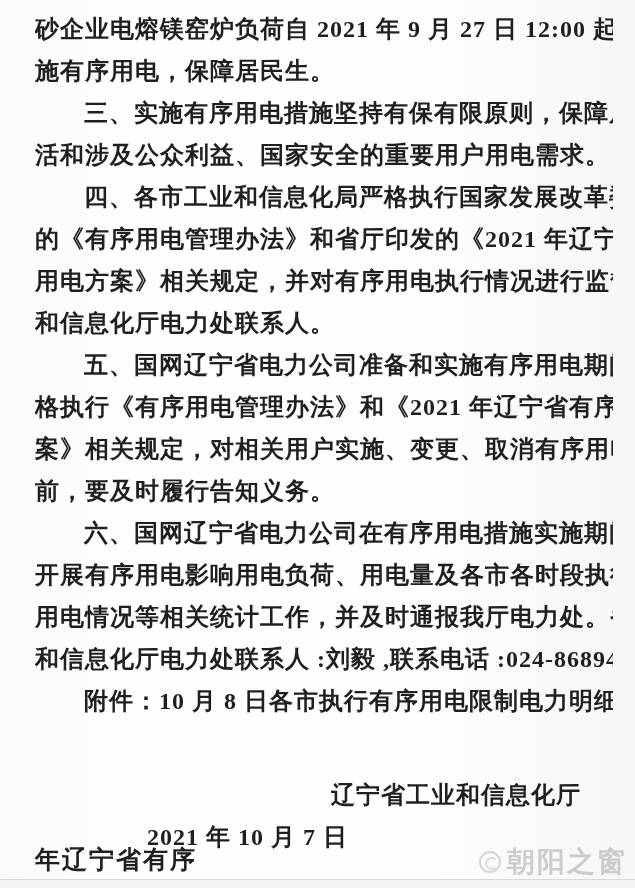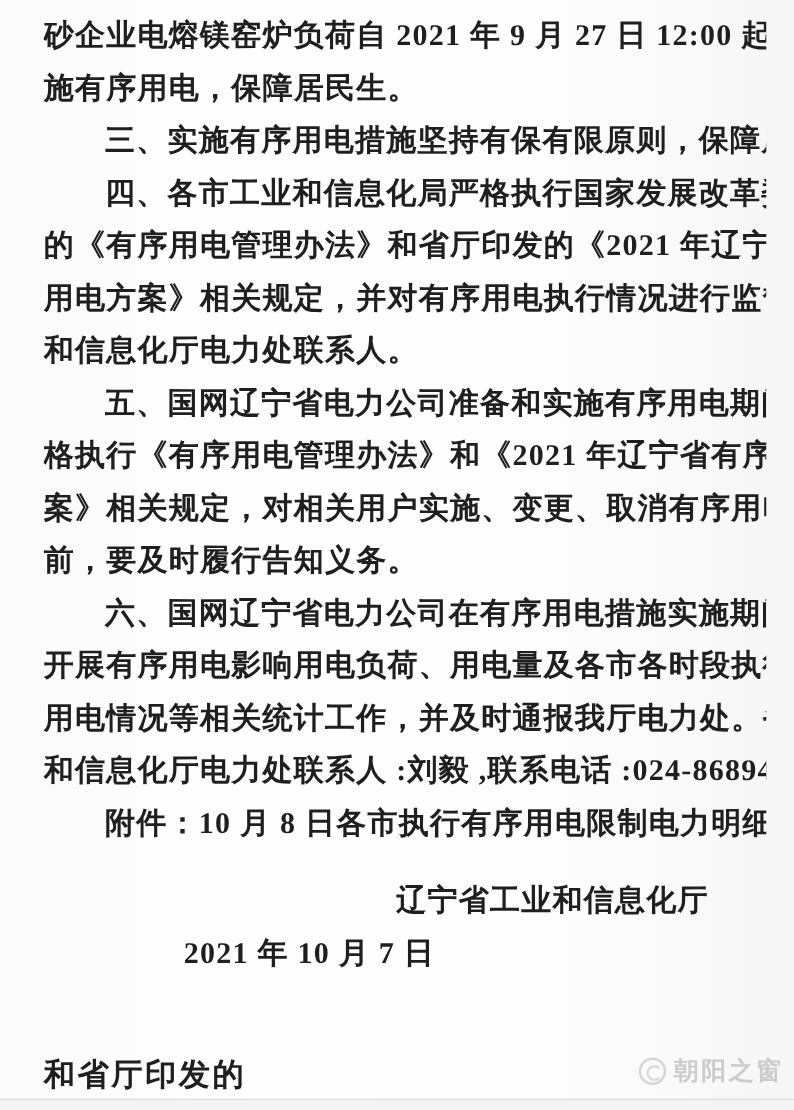--- a/index.html
+++ b/index.html
@@ -28,23 +28,23 @@
   .line {
     height: 42px;
     line-height: 42px;
     white-space: pre;
     overflow: hidden;
   }
   .ind {
     padding-left: 49px;
   }
   .sig-org {
-    margin-top: 20px;
+    margin-top: 52px;
     text-align: right;
-    padding-right: 68px;
+    padding-right: 54px;
     font-size: 24px;
     font-weight: 600;
     letter-spacing: 1px;
     line-height: 42px;
   }
   .sig-date {
     text-align: center;
     padding-right: 140px;
     font-size: 24px;
     font-weight: 600;
@@ -61,21 +61,21 @@
     letter-spacing: 2px;
   }
   .watermark {
     position: absolute;
     right: 8px;
     top: 843px;
     display: flex;
     align-items: center;
     gap: 6px;
     color: #cccccc;
-    font-size: 20px;
+    font-size: 28px;
     font-weight: 700;
     letter-spacing: 2px;
   }
   .wm-icon {
     width: 22px;
     height: 22px;
     border: 2px solid #d6d6d6;
     border-radius: 50%;
     box-sizing: border-box;
     position: relative;
@@ -114,20 +114,21 @@
 
   <div class="body-text">
 
     <div>
       <div class="line">砂企业电熔镁窑炉负荷自 2021 年 9 月 27 日 12:00 起全部实</div>
       <div class="line">施有序用电，保障居民生。</div>
     </div>
 
     <div>
       <div class="line ind">三、实施有序用电措施坚持有保有限原则，保障居民生</div>
+      <div class="line">活和涉及公众利益、国家安全的重要用户用电需求。</div>
     </div>
 
     <div>
       <div class="line ind">四、各市工业和信息化局严格执行国家发展改革委印发</div>
       <div class="line">的《有序用电管理办法》和省厅印发的《2021 年辽宁省有序</div>
       <div class="line">用电方案》相关规定，并对有序用电执行情况进行监督检查，</div>
       <div class="line">和信息化厅电力处联系人。</div>
     </div>
 
     <div>
@@ -146,21 +147,21 @@
 
     <div>
       <div class="line ind">附件：10 月 8 日各市执行有序用电限制电力明细表</div>
     </div>
 
   </div>
 
   <div class="sig-org">辽宁省工业和信息化厅</div>
   <div class="sig-date">2021 年 10 月 7 日</div>
 
-  <div class="release-note">和省厅印发的</div>
+  <div class="release-note">年辽宁省有序</div>
 
   <div class="watermark">
     <span class="wm-icon">
         <span></span>
       </span>
     <span>朝阳之窗</span>
   </div>
 
   <div class="bottom-line"></div>
   <div class="bottom-strip"></div>

